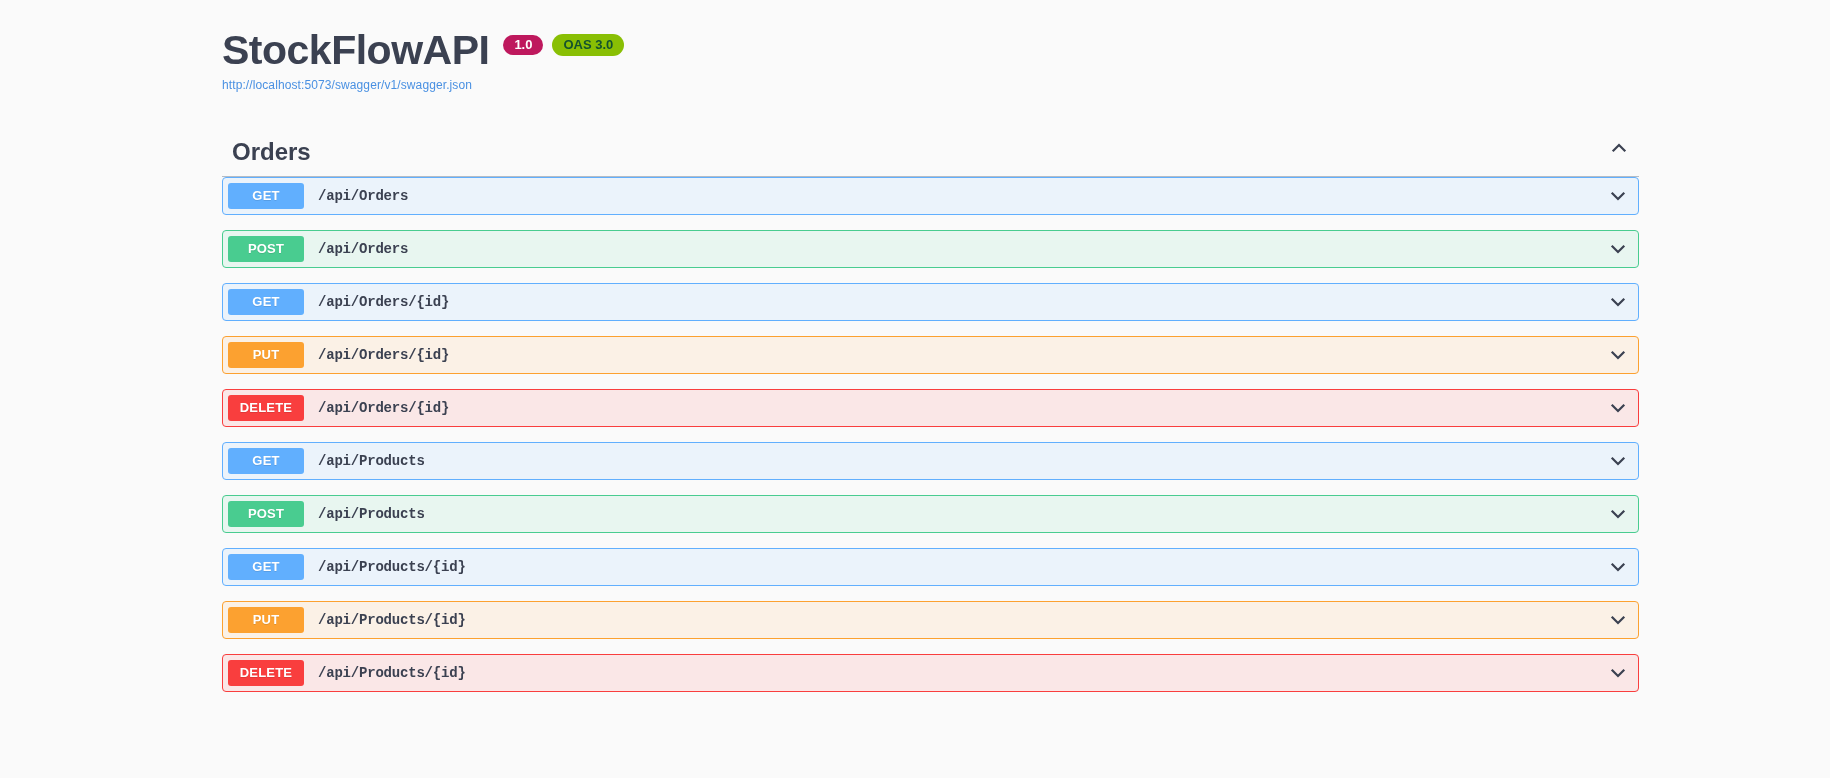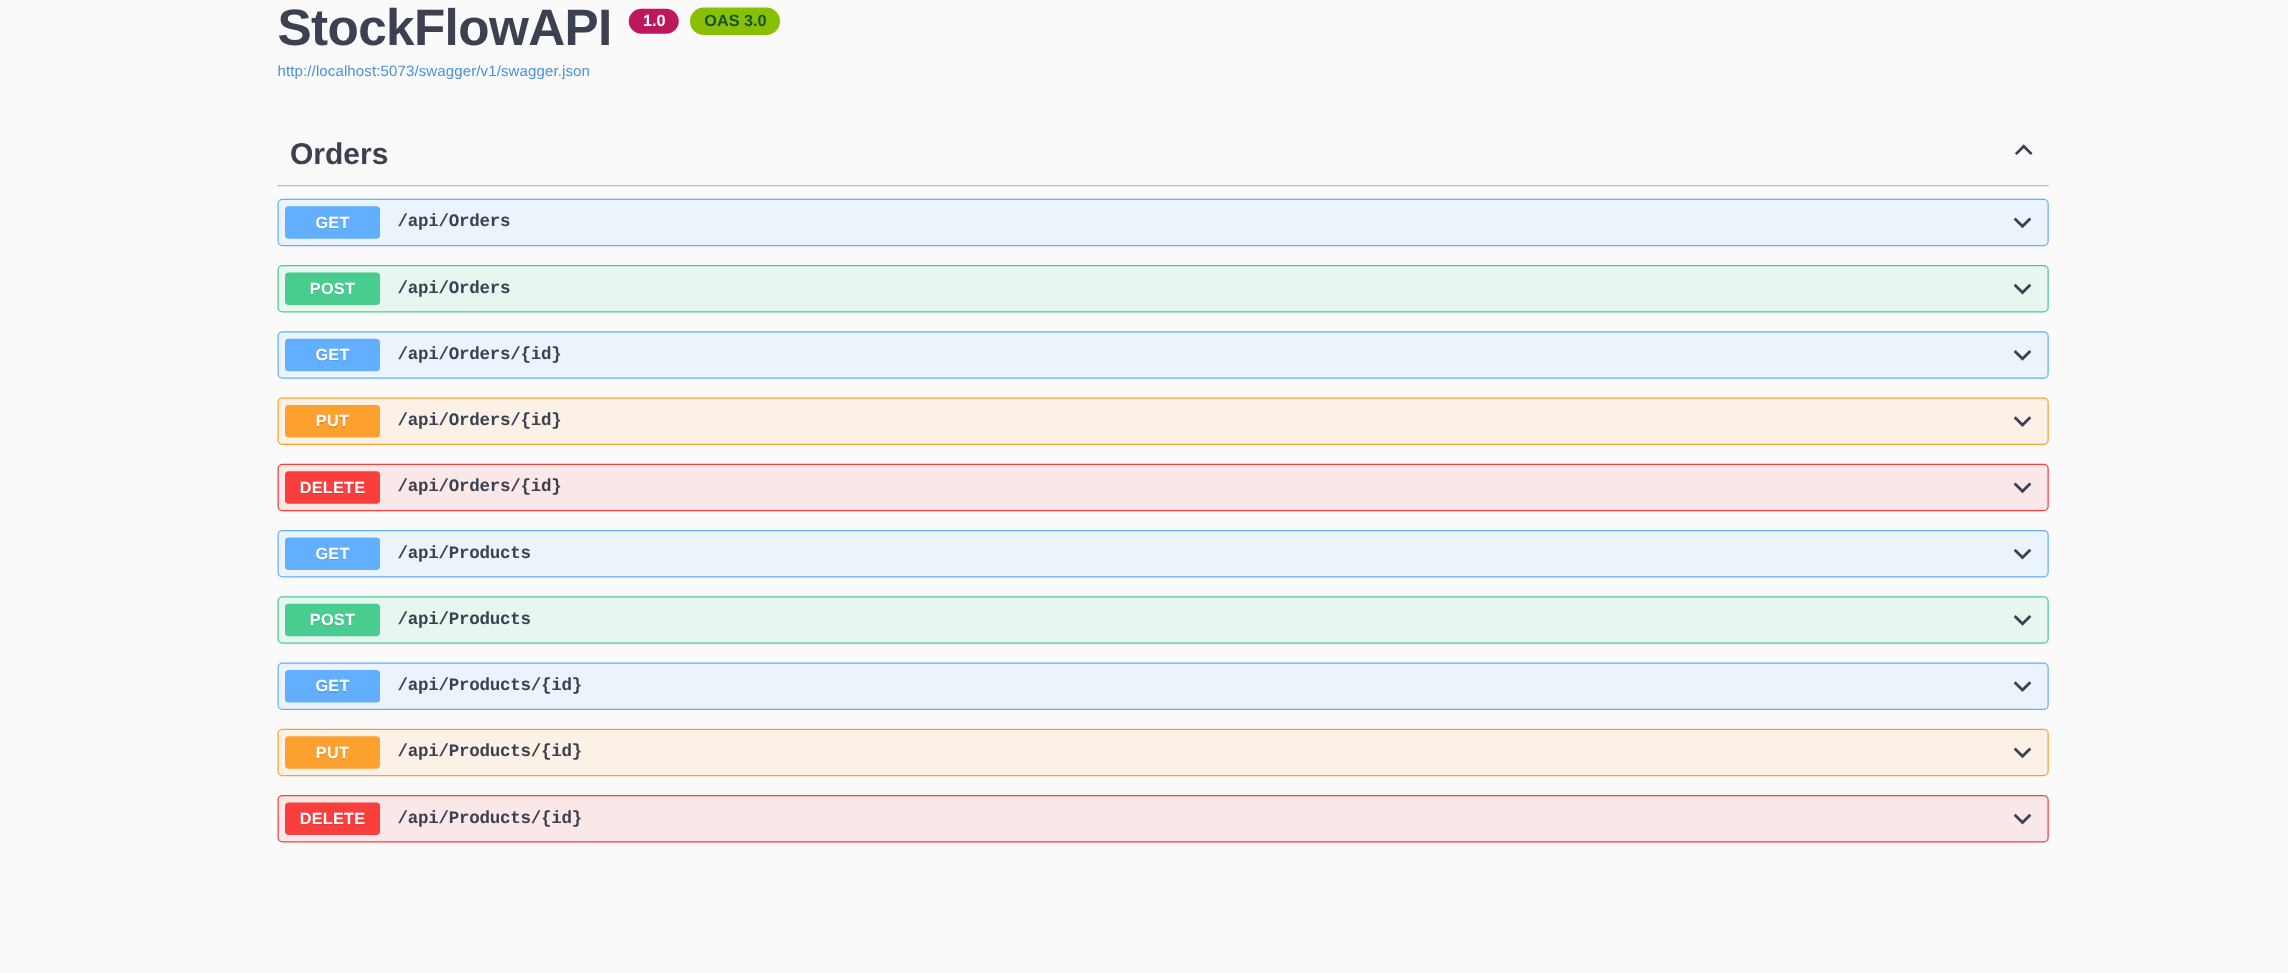--- a/index.html
+++ b/index.html
@@ -25,20 +25,21 @@
 
   
   .info-block {
     padding: 0 0 0 222px;
   }
   .info-title-row {
     display: flex;
     align-items: center;
     padding-top: 0px;
     height: 44px;
+    margin-top: 28px;
   }
   .api-title {
     font-size: 41px;
     font-weight: bold;
     color: #3b4151;
     letter-spacing: -0.5px;
     line-height: 44px;
     font-family: "Liberation Sans", sans-serif;
   }
   .version-badge {
@@ -101,21 +102,20 @@
   }
   .chev {
     width: 20px;
     height: 20px;
     display: inline-block;
     flex: 0 0 auto;
   }
   .chev svg { display: block; }
 
   .ops-list {
-    margin-top: 10px;
   }
 
   
   .op-row {
     width: 1417px;
     margin-left: 222px;
     margin-bottom: 15px;
     box-sizing: border-box;
     border-radius: 4px;
     display: flex;

